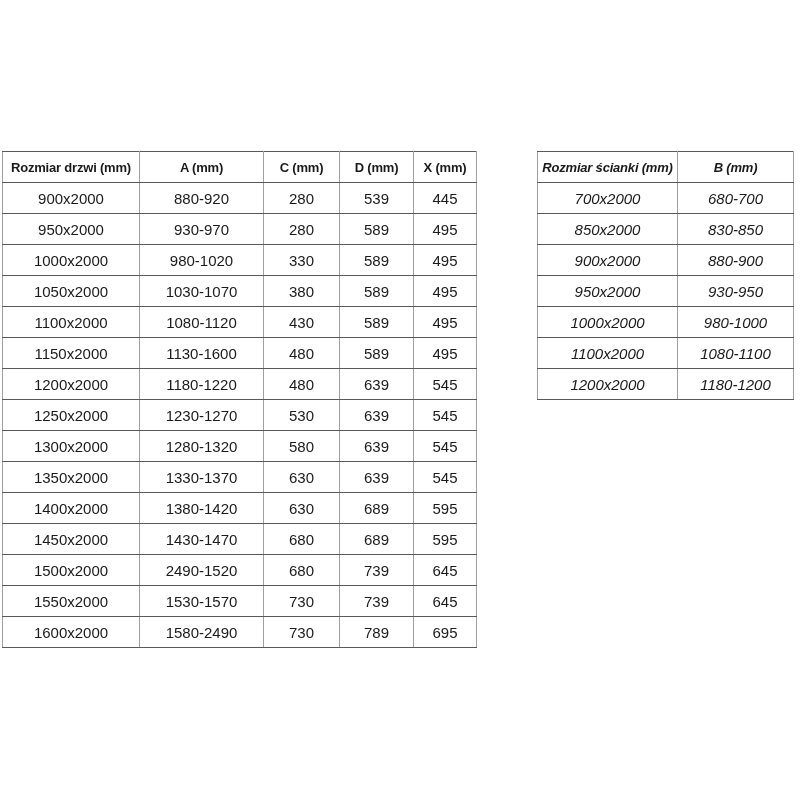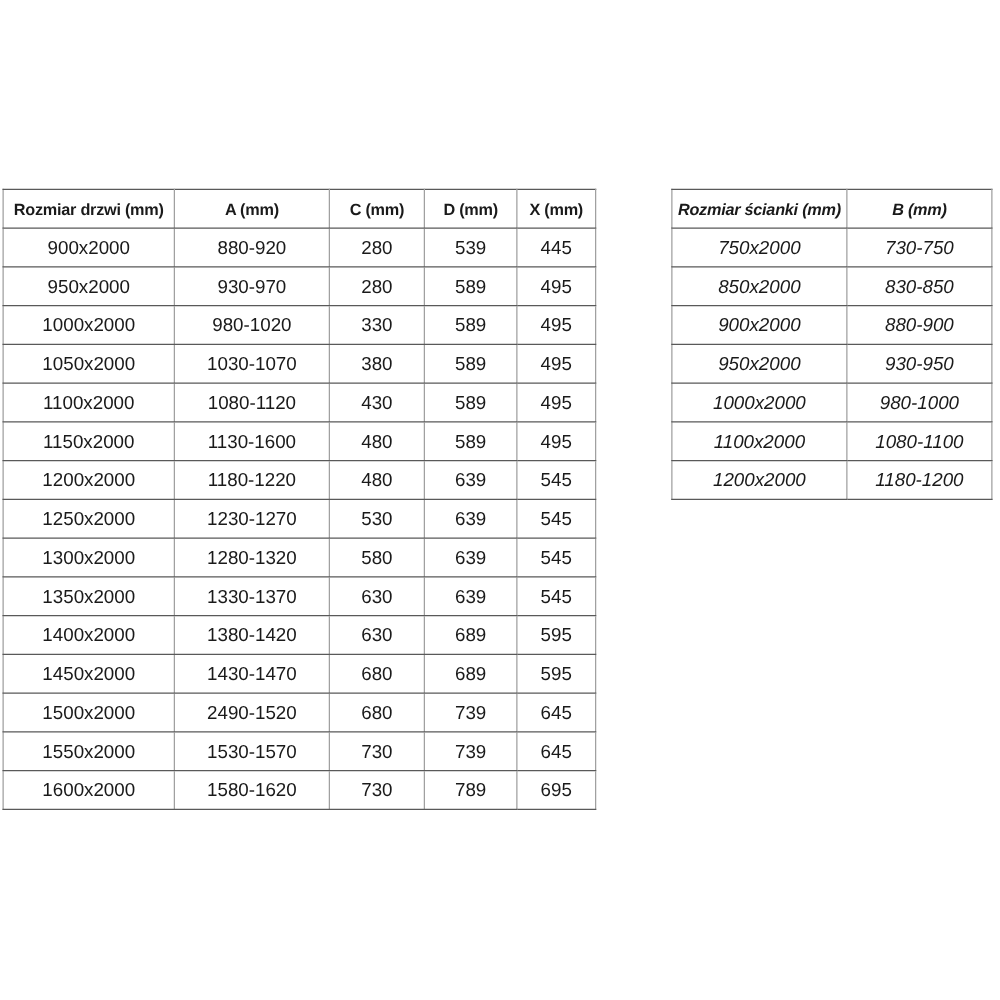--- a/index.html
+++ b/index.html
@@ -171,43 +171,43 @@
         </tr>
         <tr>
           <td>1550x2000</td>
           <td>1530-1570</td>
           <td>730</td>
           <td>739</td>
           <td>645</td>
         </tr>
         <tr>
           <td>1600x2000</td>
-          <td>1580-1620</td>
+          <td>1580-2490</td>
           <td>730</td>
           <td>789</td>
           <td>695</td>
         </tr>
       </tbody>
   </table>
 
   <table id="wall-table">
     <colgroup>
       <col style="width:140px">
       <col style="width:116px">
     </colgroup>
     <thead>
       <tr>
           <th>Rozmiar ścianki (mm)</th>
           <th>B (mm)</th>
         </tr>
     </thead>
     <tbody>
         <tr>
-          <td>750x2000</td>
-          <td>730-750</td>
+          <td>700x2000</td>
+          <td>680-700</td>
         </tr>
         <tr>
           <td>850x2000</td>
           <td>830-850</td>
         </tr>
         <tr>
           <td>900x2000</td>
           <td>880-900</td>
         </tr>
         <tr>

